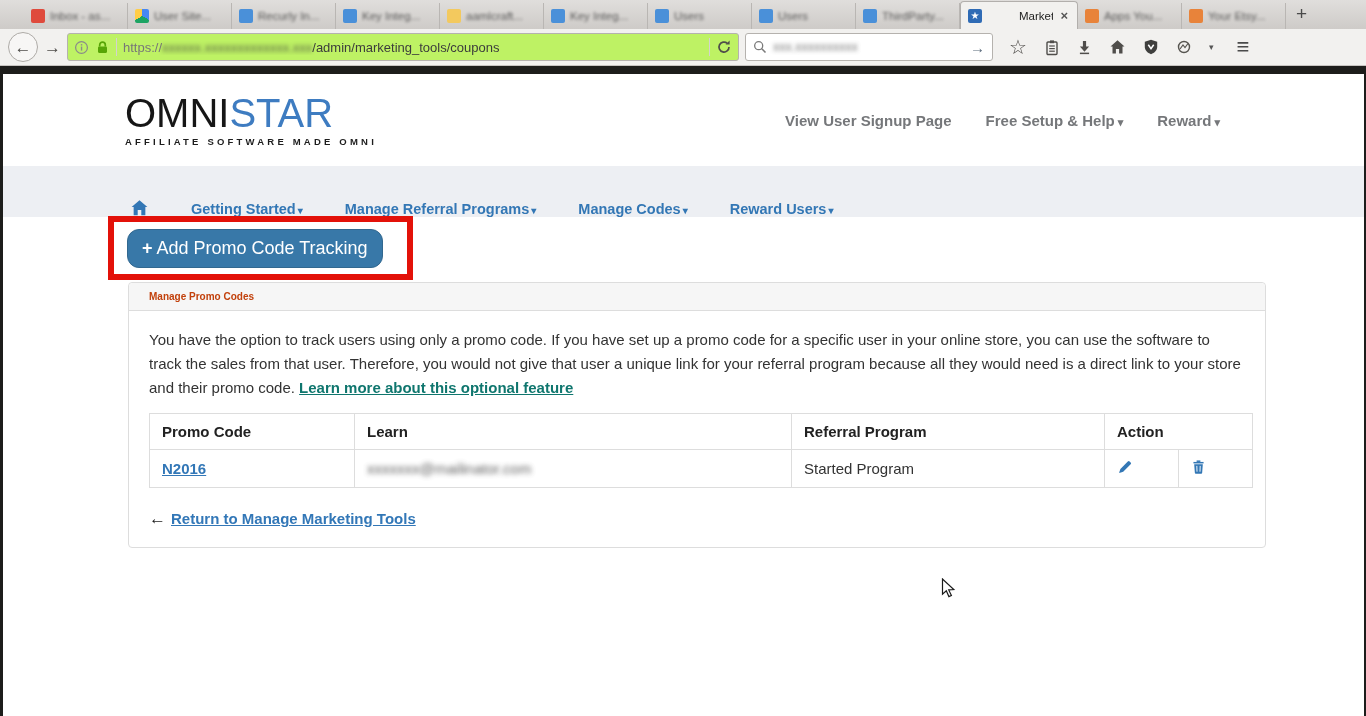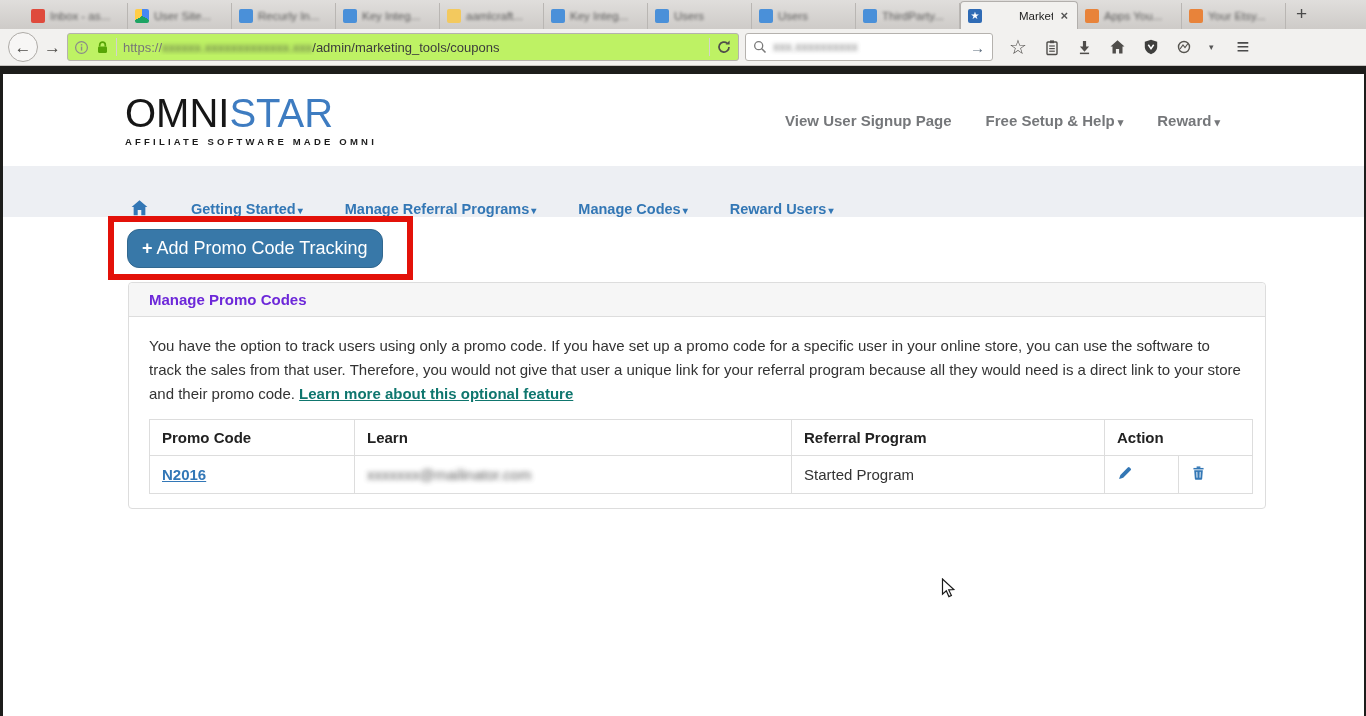--- a/index.html
+++ b/index.html
@@ -57,21 +57,21 @@
   .nav-link { font-size:14.5px; font-weight:700; color:#3377b5; white-space:nowrap; cursor:pointer; }
   .nav-link .crt { font-size:10px; margin-left:2px; }
 
   .content { position:relative; }
   .annotation-box { display:inline-block; margin-left:105px; margin-top:-1px; border:6px solid #e31109; padding:7px 24px 6px 13px; }
   .add-btn { background:#3878a8; border:1px solid #32688f; border-radius:12px; color:#fff; font-size:18px; font-family:"Liberation Sans",sans-serif; padding:8px 14px; cursor:pointer; white-space:nowrap; }
   .add-btn .plus { font-weight:700; margin-right:4px; }
 
   .panel { margin:2px 0 0 125px; width:1138px; border:1px solid #ddd; border-radius:4px; background:#fff; }
   .panel-hd { background:#f6f6f6; border-bottom:1px solid #ddd; border-radius:4px 4px 0 0; padding:8px 20px; }
-  .panel-hd h2 { font-size:15px; font-weight:700; color:#6d28d9; }
+  .panel-hd h2 { font-size:10px; font-weight:700; color:#c2410c; }
   .panel-bd { padding:17px 20px 14px 20px; }
   .desc { font-size:15px; line-height:24px; color:#333; max-width:1103px; }
   .desc a { color:#0f766e; font-weight:700; text-decoration:underline; cursor:pointer; }
 
   table.promo { border-collapse:collapse; margin-top:13px; width:1103px; table-layout:fixed; }
   table.promo th, table.promo td { border:1px solid #ddd; padding:9px 12px; font-size:15px; text-align:left; }
   table.promo th { font-weight:700; color:#222; }
   table.promo td { color:#333; }
   .col-code{width:205px;} .col-user{width:437px;} .col-prog{width:313px;} .col-act{width:74px;}
   th.center, td.center { text-align:center; }
@@ -301,20 +301,23 @@
                         <path d="M3.4 5 h9.2 l-.7 9.2 a1 1 0 0 1 -1 .9 H5.1 a1 1 0 0 1 -1-.9 Z" fill="#3377b5"></path>
                         <line x1="6.2" y1="6.8" x2="6.4" y2="13" stroke="#fff" stroke-width="1"></line>
                         <line x1="9.8" y1="6.8" x2="9.6" y2="13" stroke="#fff" stroke-width="1"></line>
                       </svg>
                 </span>
               </td>
             </tr>
           </tbody>
         </table>
 
+        <div class="return-link">
+          <span class="arr">←</span><a>Return to Manage Marketing Tools</a>
+        </div>
       </div>
     </div>
 
   </div>
 
 
   <div class="cursor">
     <svg width="19" height="21" viewBox="0 0 19 21">
           <path d="M1.5 1 L1.5 16.2 L5.3 12.8 L7.9 18.6 L10.4 17.5 L7.7 11.9 L12.8 11.5 Z" fill="#fff" stroke="#1a1a1a" stroke-width="1.2"></path>
         </svg>

